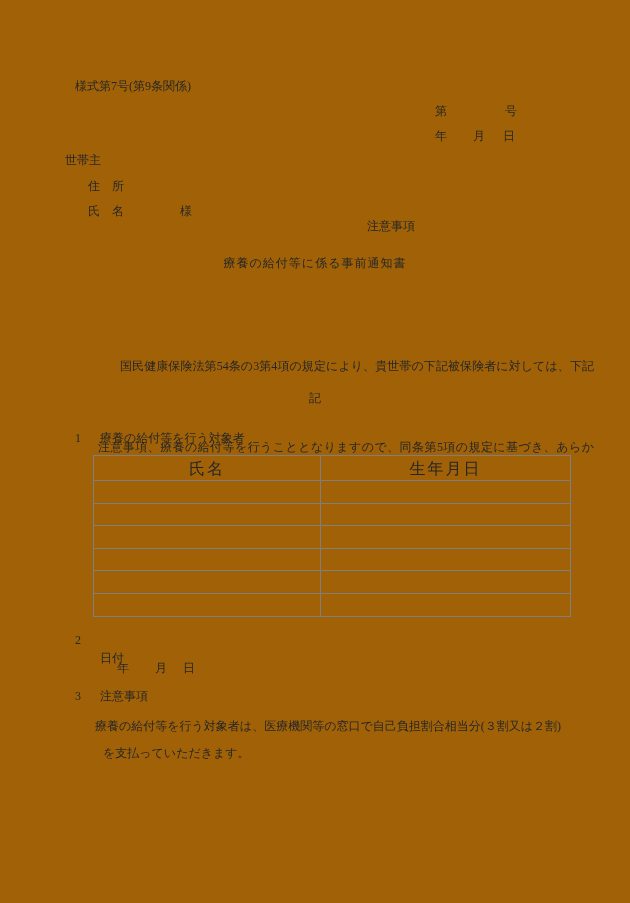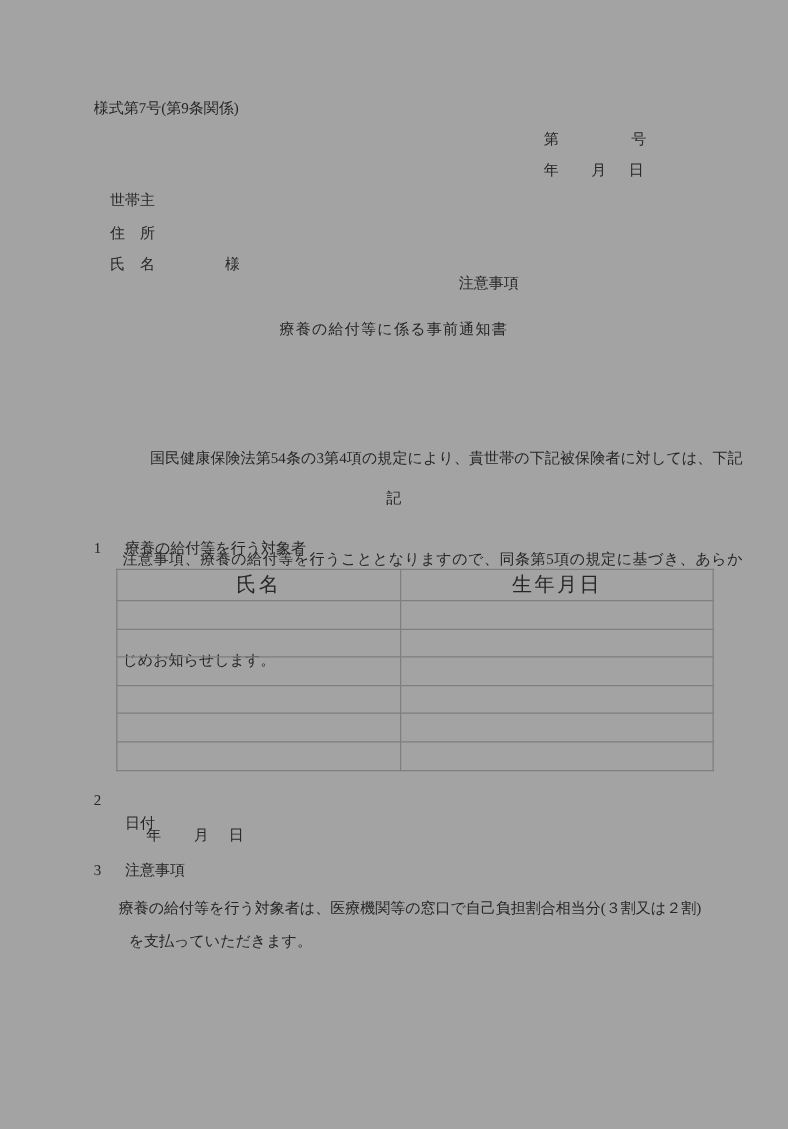--- a/index.html
+++ b/index.html
@@ -4,39 +4,39 @@
 <style>
   html, body {
     margin: 0;
     padding: 0;
     background: #ffffff;
   }
   .page {
     position: relative;
     width: 630px;
     height: 903px;
-    background: #a3a3a3;
+    background: #a16207;
     font-family: "Liberation Serif", "DejaVu Serif", serif;
     font-size: 12px;
     line-height: 15px;
     color: #262626;
     overflow: hidden;
     text-decoration: underline;
   }
   .abs { position: absolute; white-space: pre; }
 
   
   .form-number   { left: 75px;  top: 79px; }
   .docnum-prefix { left: 435px; top: 104px; }
   .docnum-suffix { left: 505px; top: 104px; }
   .issue-year    { left: 435px; top: 129px; }
   .issue-month   { left: 473px; top: 129px; }
   .issue-day     { left: 503px; top: 129px; }
 
-  .householder   { left: 88px;  top: 153px; text-align: center; }
+  .householder   { left: 65px;  top: 153px; text-align: center; }
   .addr-label    { left: 88px;  top: 179px; text-align: center; }
   .name-label    { left: 88px;  top: 204px; }
   .honorific     { left: 180px; top: 204px; }
   .sender        { left: 367px; top: 219px; }
 
   .doc-title {
     left: 0; top: 256px; width: 630px;
     text-align: center;
     letter-spacing: 1px;
   }
@@ -108,21 +108,20 @@
   <div class="abs name-label">氏　名</div>
   <div class="abs honorific">様</div>
 
   <div class="abs sender">注意事項</div>
 
   <div class="abs doc-title">療養の給付等に係る事前通知書</div>
 
   <div class="abs body-par">
     <div class="body-line first">国民健康保険法第54条の3第4項の規定により、貴世帯の下記被保険者に対しては、下記</div>
     <div class="body-line">注意事項、療養の給付等を行うこととなりますので、同条第5項の規定に基づき、あらか</div>
-    <div class="body-line last">じめお知らせします。</div>
   </div>
 
   <div class="abs record-marker">記</div>
 
   <div class="abs s1-num">1</div>
   <div class="abs s1-label">療養の給付等を行う対象者</div>
 
   <table class="subjects">
     <thead>
       <tr>

